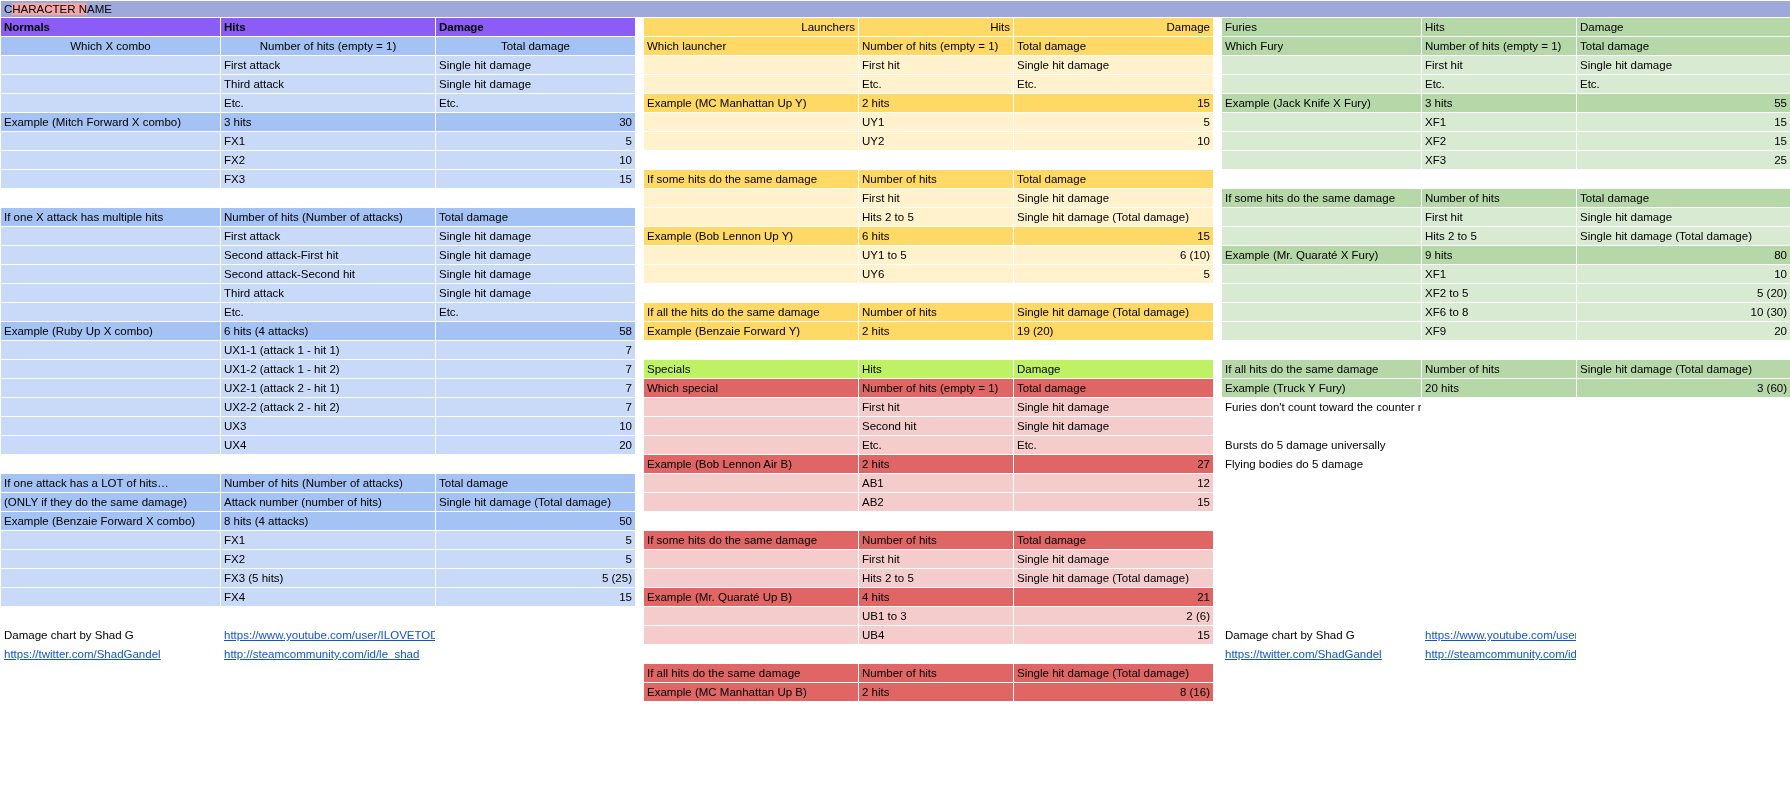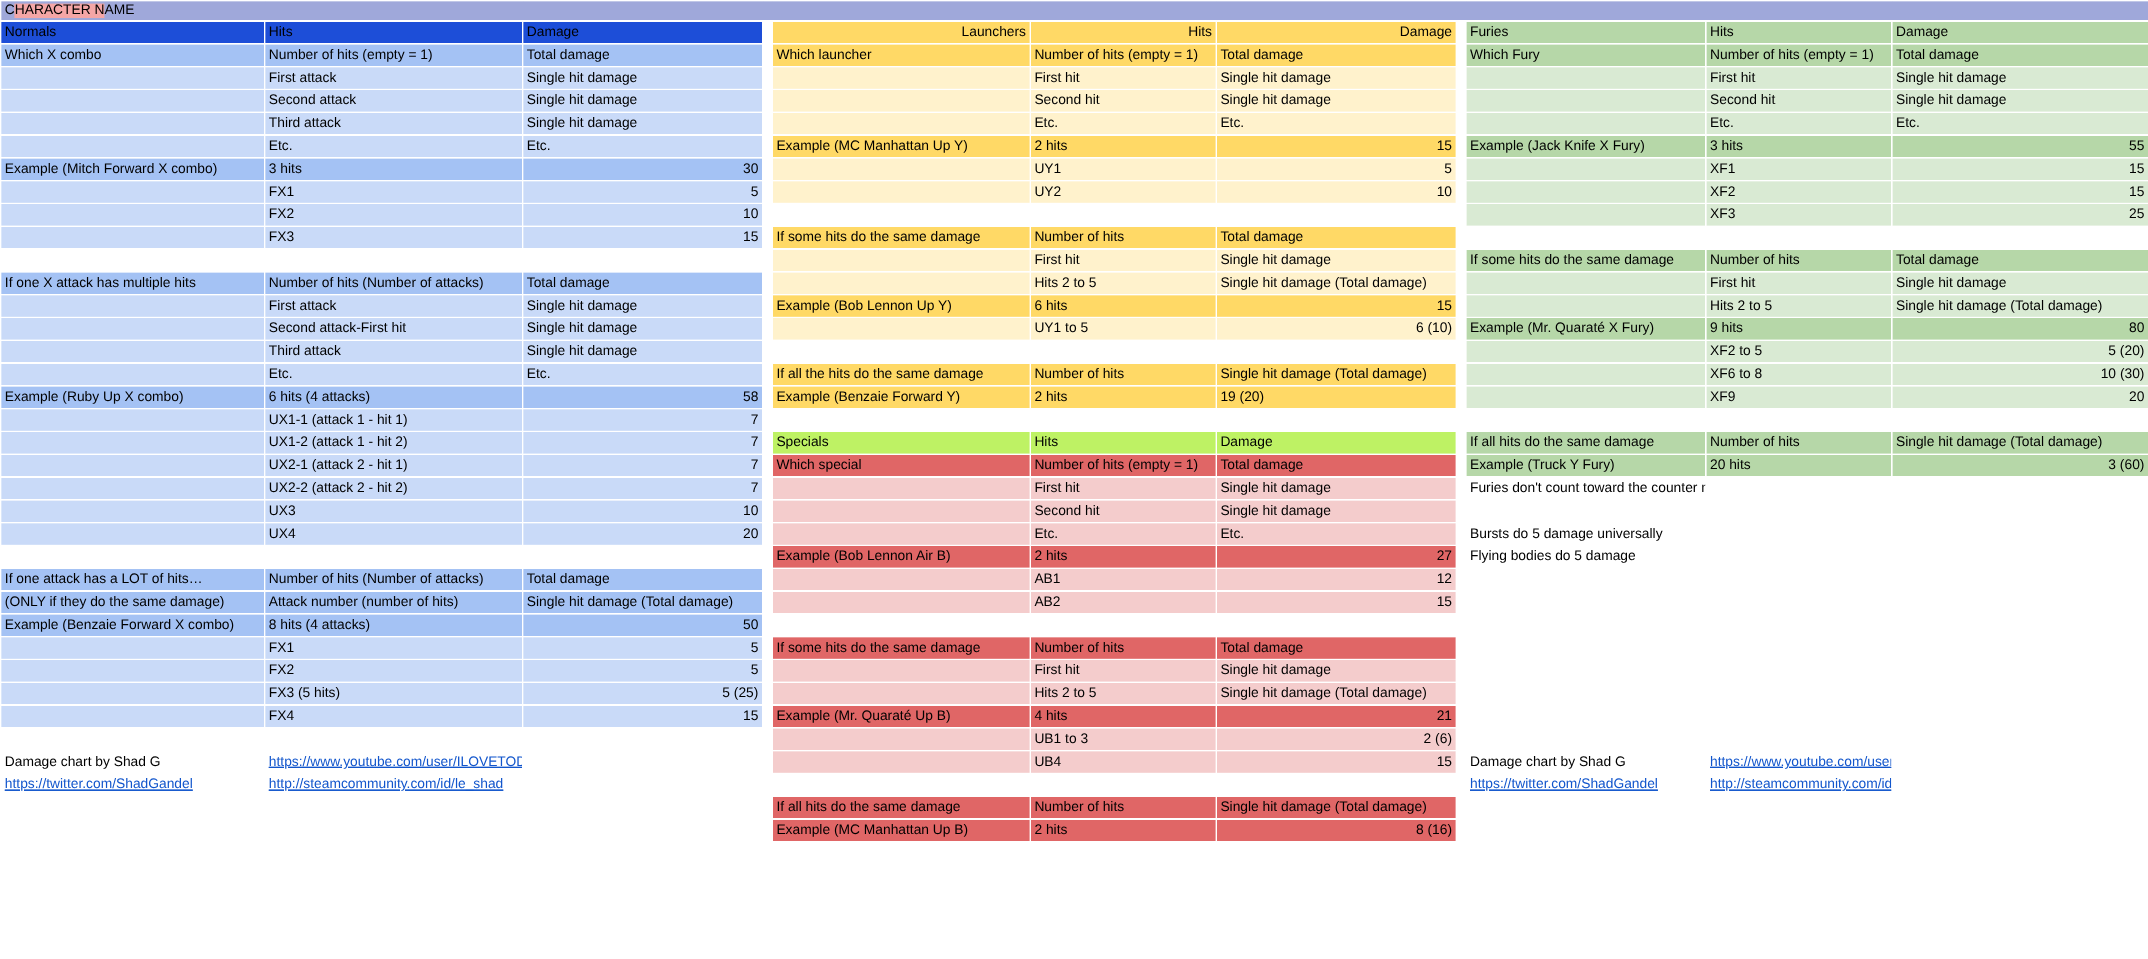--- a/index.html
+++ b/index.html
@@ -17,22 +17,22 @@
     vertical-align:middle;
     color:#000000;
   }
   .num{text-align:right;}
   .link{color:#1155cc;text-decoration:underline;}
   
   .title-row td{background:#9fa8da;height:16px;font-size:11.5px;}
   .title-cell{color:#000;}
   .title-cell .hl{background:#f4a6a6;}
   
-  .b-head{background:#1d4ed8;font-weight:normal;}
-  .b-sub{background:#a4c2f4;}
+  .b-head{background:#8b5cf6;font-weight:bold;}
+  .b-sub{background:#a4c2f4;text-align:center;}
   .b-light{background:#c9daf8;}
   .b-mid{background:#a4c2f4;}
   
   .y-head{background:#ffd966;text-align:right;}
   .y-light{background:#fff2cc;}
   .y-mid{background:#ffd966;}
   
   .r-head{background:#bef264;}
   .r-light{background:#f4cccc;}
   .r-mid{background:#e06666;}
@@ -101,33 +101,20 @@
           <td class="y-light"></td>
           <td class="y-light">First hit</td>
           <td class="y-light">Single hit damage</td>
           <td class="empty"></td>
           <td class="g-light"></td>
           <td class="g-light">First hit</td>
           <td class="g-light">Single hit damage</td>
         </tr>
         <tr>
           <td class="b-light"></td>
-          <td class="b-light">Second attack</td>
-          <td class="b-light">Single hit damage</td>
-          <td class="empty"></td>
-          <td class="y-light"></td>
-          <td class="y-light">Second hit</td>
-          <td class="y-light">Single hit damage</td>
-          <td class="empty"></td>
-          <td class="g-light"></td>
-          <td class="g-light">Second hit</td>
-          <td class="g-light">Single hit damage</td>
-        </tr>
-        <tr>
-          <td class="b-light"></td>
           <td class="b-light">Third attack</td>
           <td class="b-light">Single hit damage</td>
           <td class="empty"></td>
           <td class="y-light"></td>
           <td class="y-light">Etc.</td>
           <td class="y-light">Etc.</td>
           <td class="empty"></td>
           <td class="g-light"></td>
           <td class="g-light">Etc.</td>
           <td class="g-light">Etc.</td>
@@ -241,20 +228,33 @@
           <td class="b-light">Second attack-First hit</td>
           <td class="b-light">Single hit damage</td>
           <td class="empty"></td>
           <td class="y-light"></td>
           <td class="y-light">UY1 to 5</td>
           <td class="y-light num">6 (10)</td>
           <td class="empty"></td>
           <td class="g-mid">Example (Mr. Quaraté X Fury)</td>
           <td class="g-mid">9 hits</td>
           <td class="g-mid num">80</td>
+        </tr>
+        <tr>
+          <td class="b-light"></td>
+          <td class="b-light">Second attack-Second hit</td>
+          <td class="b-light">Single hit damage</td>
+          <td class="empty"></td>
+          <td class="y-light"></td>
+          <td class="y-light">UY6</td>
+          <td class="y-light num">5</td>
+          <td class="empty"></td>
+          <td class="g-light"></td>
+          <td class="g-light">XF1</td>
+          <td class="g-light num">10</td>
         </tr>
         <tr>
           <td class="b-light"></td>
           <td class="b-light">Third attack</td>
           <td class="b-light">Single hit damage</td>
           <td class="empty"></td>
           <td class="white"></td>
           <td class="white"></td>
           <td class="white"></td>
           <td class="empty"></td>

